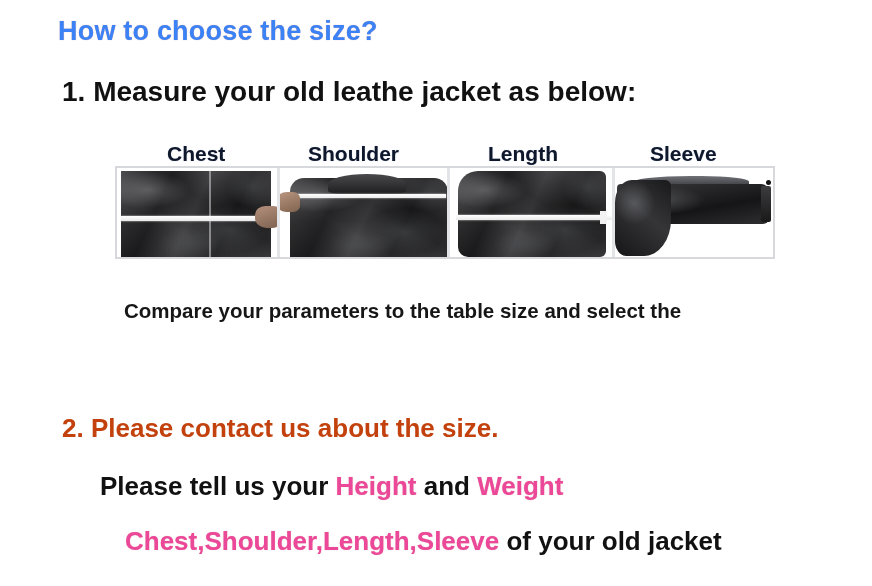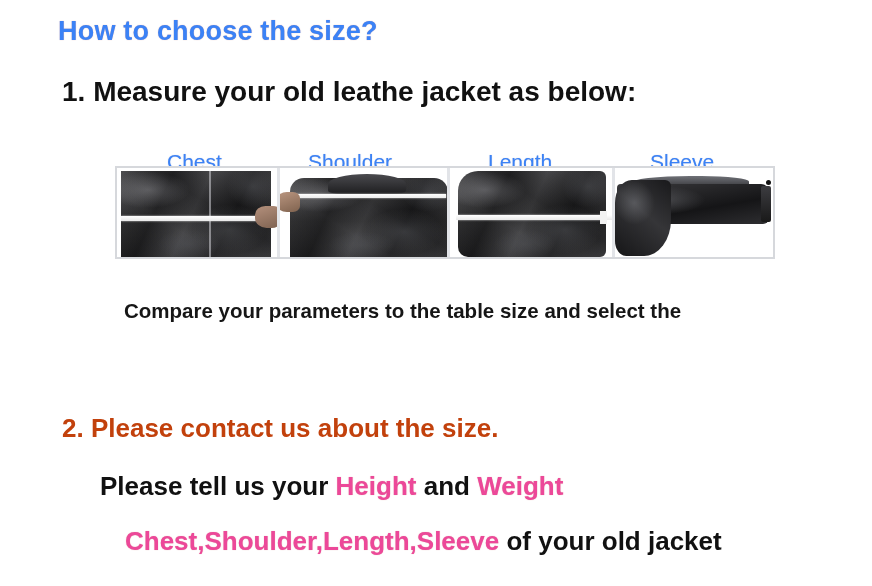--- a/index.html
+++ b/index.html
@@ -52,24 +52,24 @@
   
   .labels-row {
     position: absolute;
     left: 115px;
     top: 134px;
     width: 662px;
     height: 28px;
   }
   .meas-label {
     position: absolute;
-    top: 16px;
+    top: 8px;
     font-size: 21px;
-    font-weight: normal;
-    color: #3b82f6;
+    font-weight: bold;
+    color: #0f172a;
     white-space: nowrap;
     text-shadow: 0 0 1px rgba(45,79,158,0.35);
   }
   .meas-label.l0 { left: 52px; }
   .meas-label.l1 { left: 193px; }
   .meas-label.l2 { left: 373px; }
   .meas-label.l3 { left: 535px; }
 
   
   .strip {

